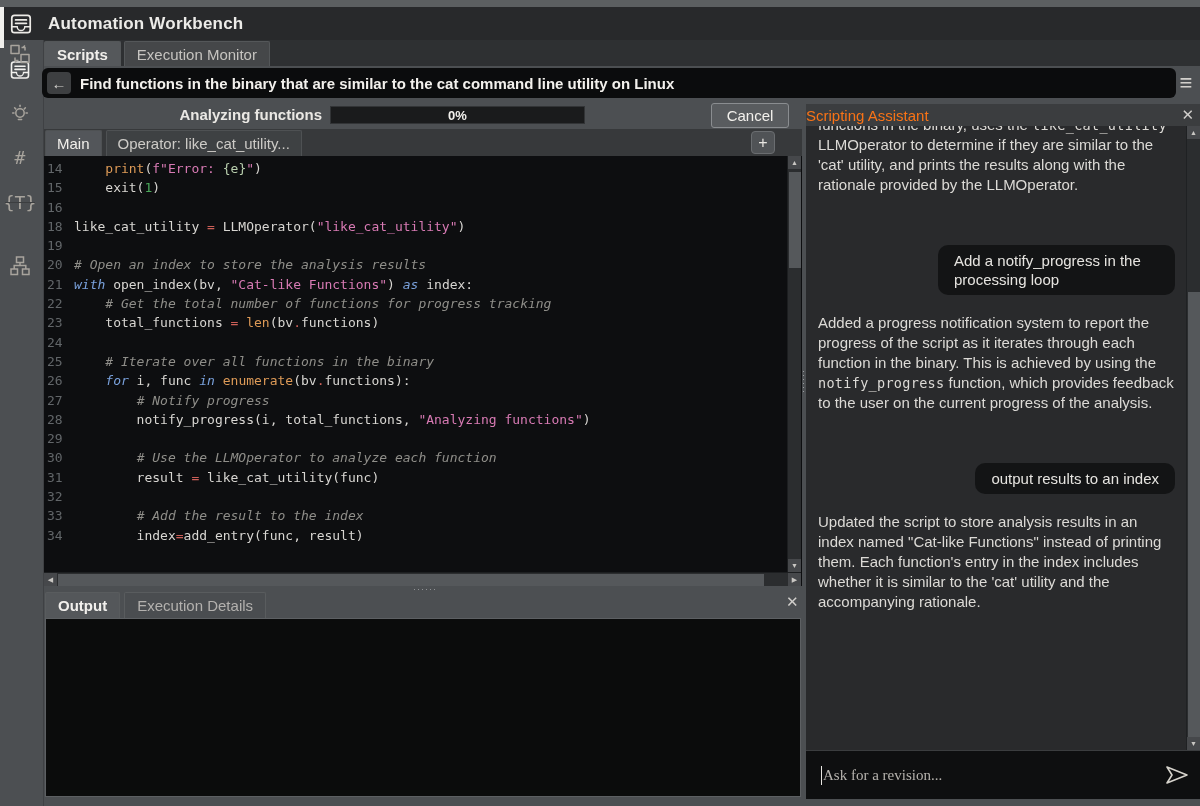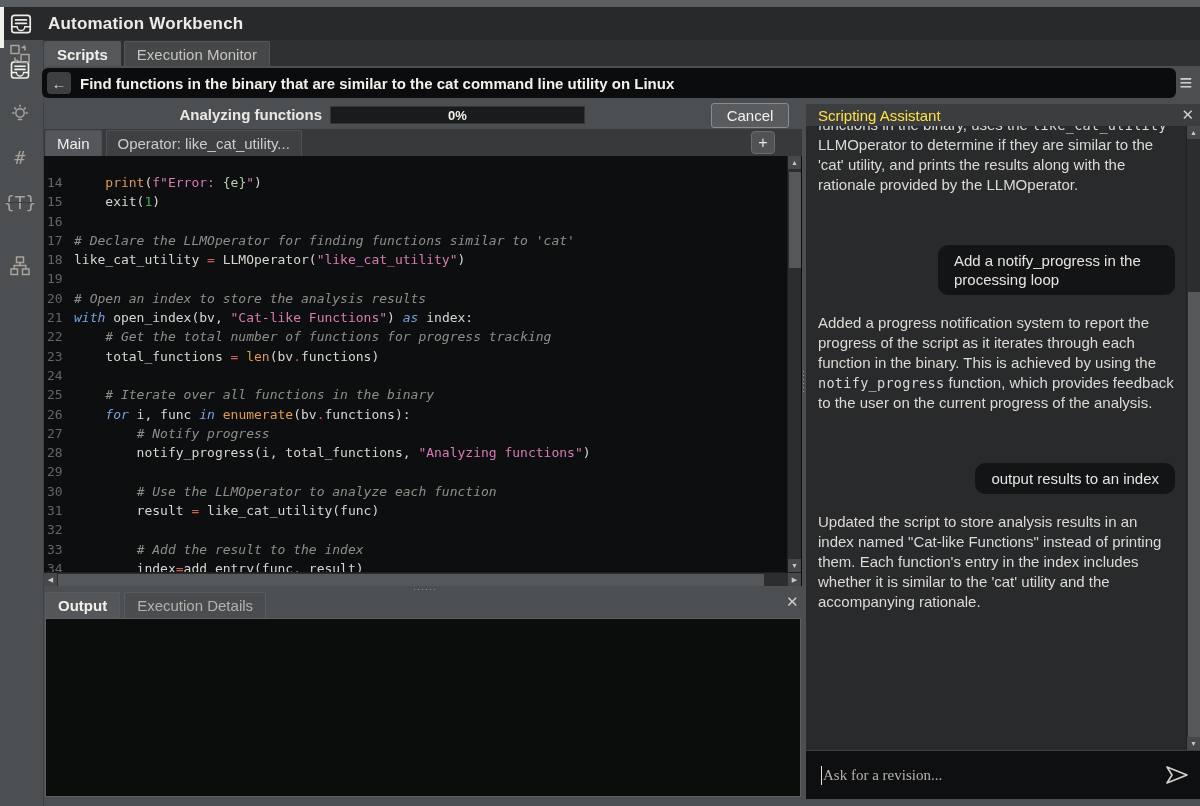--- a/index.html
+++ b/index.html
@@ -39,21 +39,21 @@
   .cancel-btn { position:absolute; left:711px; top:103px; width:78px; height:25px; background:#595c5f; border:1px solid #8a8d90; border-radius:3px; font-size:15px; color:#f2f0ec; display:flex; align-items:center; justify-content:center; }
 
   
   .editor-tabs { position:absolute; left:44px; top:129px; width:758px; height:27px; background:#37393b; display:flex; align-items:flex-end; }
   .etab { height:26px; display:flex; align-items:center; padding:0 11px; font-size:15px; color:#cdcbc7; background:#3e4143; border:1px solid #4e5153; border-bottom:none; margin-right:3px; margin-left:1px; border-radius:2px 2px 0 0; }
   .etab.active { background:#53565a; color:#f1efeb; }
   .plus-btn { position:absolute; right:27px; top:2px; width:24px; height:23px; background:#505356; border:1px solid #6a6d70; border-radius:4px; color:#e8e6e2; font-size:16px; display:flex; align-items:center; justify-content:center; }
 
   
   .editor { position:absolute; left:44px; top:156px; width:758px; height:430px; background:#0d0e10; }
-  .code-area { position:absolute; left:0; top:0; width:852px; height:416px; overflow:hidden; padding-top:17px; font-family:"DejaVu Sans Mono", monospace; font-size:13px; line-height:19.3px; }
+  .code-area { position:absolute; left:0; top:0; width:852px; height:416px; overflow:hidden; padding-top:3px; font-family:"DejaVu Sans Mono", monospace; font-size:13px; line-height:19.3px; }
   .code-line { display:flex; white-space:pre; }
   .ln { width:22px; flex:none; padding-left:3px; color:#626669; }
   .lc { padding-left:8px; color:#d8d6d2; }
   .tk-c { color:#8f8e89; font-style:italic; }
   .tk-k { color:#7aa2dd;font-style:italic; }
   .tk-s { color:#d87ab4; }
   .tk-f { color:#dd9a57; }
   .tk-o { color:#cc5f58; }
   .tk-n { color:#4aa85a; }
   .tk-e { color:#b9cfae; }
@@ -72,21 +72,21 @@
   
   .bottom-tabs { position:absolute; left:44px; top:592px; width:758px; height:26px; display:flex; align-items:flex-end; }
   .btab { height:26px; display:flex; align-items:center; padding:0 12px; font-size:15px; color:#b3b1ae; background:#4a4d50; border:1px solid #595c5e; border-bottom:none; margin-right:3px; margin-left:1px; border-radius:2px 2px 0 0; }
   .btab.active { background:#54575a; color:#f2f0ed; font-weight:bold;justify-content:center; }
   .bottom-close { position:absolute; left:786px; top:593px; font-size:15px; color:#d0cecb; }
   .output-area { position:absolute; left:45px; top:618px; width:756px; height:179px; background:#0b0c0c; border:1px solid #5d6063; }
 
   
   .assistant-panel { position:absolute; left:806px; top:104px; width:394px; height:702px; }
   .assistant-header { position:absolute; left:0; top:0; width:394px; height:22px; background:#3b3d3f; display:flex; align-items:center; }
-  .assistant-title { margin-left:12px; font-size:15px; color:#fde047; }
+  .assistant-title { font-size:15px; color:#f97316; }
   .assistant-close { position:absolute; right:6px; top:2px; font-size:15px; color:#d0cecb; }
   .chat { position:absolute; left:0; top:22px; width:394px; height:624px; background:#292a2c; overflow:hidden; }
   .chat-content { position:absolute; left:0; top:0; width:380px; height:624px; padding:0 11px 0 12px; overflow:hidden; display:flex; flex-direction:column; align-items:flex-start; }
   .msg { font-size:15px; line-height:20px; color:#dcdad6; }
   .msg + .msg { margin-top:18px; }
   .msg.assistant { width:100%; }
   .msg.user { margin-top:50px; align-self:flex-end; background:#131415; color:#e6e4e0; border-radius:10px; padding:6px 16px; max-width:237px; line-height:19px; }
   .msg .chat-code { font-family:"DejaVu Sans Mono", monospace; font-size:13.5px; letter-spacing:.3px; }
   .chat-input { position:absolute; left:0; top:646px; width:394px; height:49px; background:#0e0f10; border-top:1px solid #3b3d3f; }
   .caret { position:absolute; left:15px; top:15px; width:1px; height:19px; background:#e8e6e2; }
@@ -192,21 +192,20 @@
         <span>Operator: like_cat_utility...</span>
       </div>
     <div class="plus-btn">+</div>
   </div>
 
   <div class="editor">
     <div class="code-area" id="code-area">
         <div class="code-line"><span class="ln">14</span><span class="lc"><span>    </span><span class="tk-f">print</span><span>(</span><span class="tk-s">f"Error: </span><span class="tk-e">{e}</span><span class="tk-s">"</span><span>)</span></span></div>
         <div class="code-line"><span class="ln">15</span><span class="lc"><span>    exit(</span><span class="tk-n">1</span><span>)</span></span></div>
         <div class="code-line"><span class="ln">16</span><span class="lc"></span></div>
-        <div class="code-line"><span class="ln">17</span><span class="lc"><span class="tk-c"># Declare the LLMOperator for finding functions similar to 'cat'</span></span></div>
         <div class="code-line"><span class="ln">18</span><span class="lc"><span>like_cat_utility </span><span class="tk-o">=</span><span> LLMOperator(</span><span class="tk-s">"like_cat_utility"</span><span>)</span></span></div>
         <div class="code-line"><span class="ln">19</span><span class="lc"></span></div>
         <div class="code-line"><span class="ln">20</span><span class="lc"><span class="tk-c"># Open an index to store the analysis results</span></span></div>
         <div class="code-line"><span class="ln">21</span><span class="lc"><span class="tk-k">with</span><span> open_index(bv, </span><span class="tk-s">"Cat-like Functions"</span><span>) </span><span class="tk-k">as</span><span> index:</span></span></div>
         <div class="code-line"><span class="ln">22</span><span class="lc"><span>    </span><span class="tk-c"># Get the total number of functions for progress tracking</span></span></div>
         <div class="code-line"><span class="ln">23</span><span class="lc"><span>    total_functions </span><span class="tk-o">=</span><span> </span><span class="tk-f">len</span><span>(bv</span><span class="tk-o">.</span><span>functions)</span></span></div>
         <div class="code-line"><span class="ln">24</span><span class="lc"></span></div>
         <div class="code-line"><span class="ln">25</span><span class="lc"><span>    </span><span class="tk-c"># Iterate over all functions in the binary</span></span></div>
         <div class="code-line"><span class="ln">26</span><span class="lc"><span>    </span><span class="tk-k">for</span><span> i, func </span><span class="tk-k">in</span><span> </span><span class="tk-f">enumerate</span><span>(bv</span><span class="tk-o">.</span><span>functions):</span></span></div>
         <div class="code-line"><span class="ln">27</span><span class="lc"><span>        </span><span class="tk-c"># Notify progress</span></span></div>

